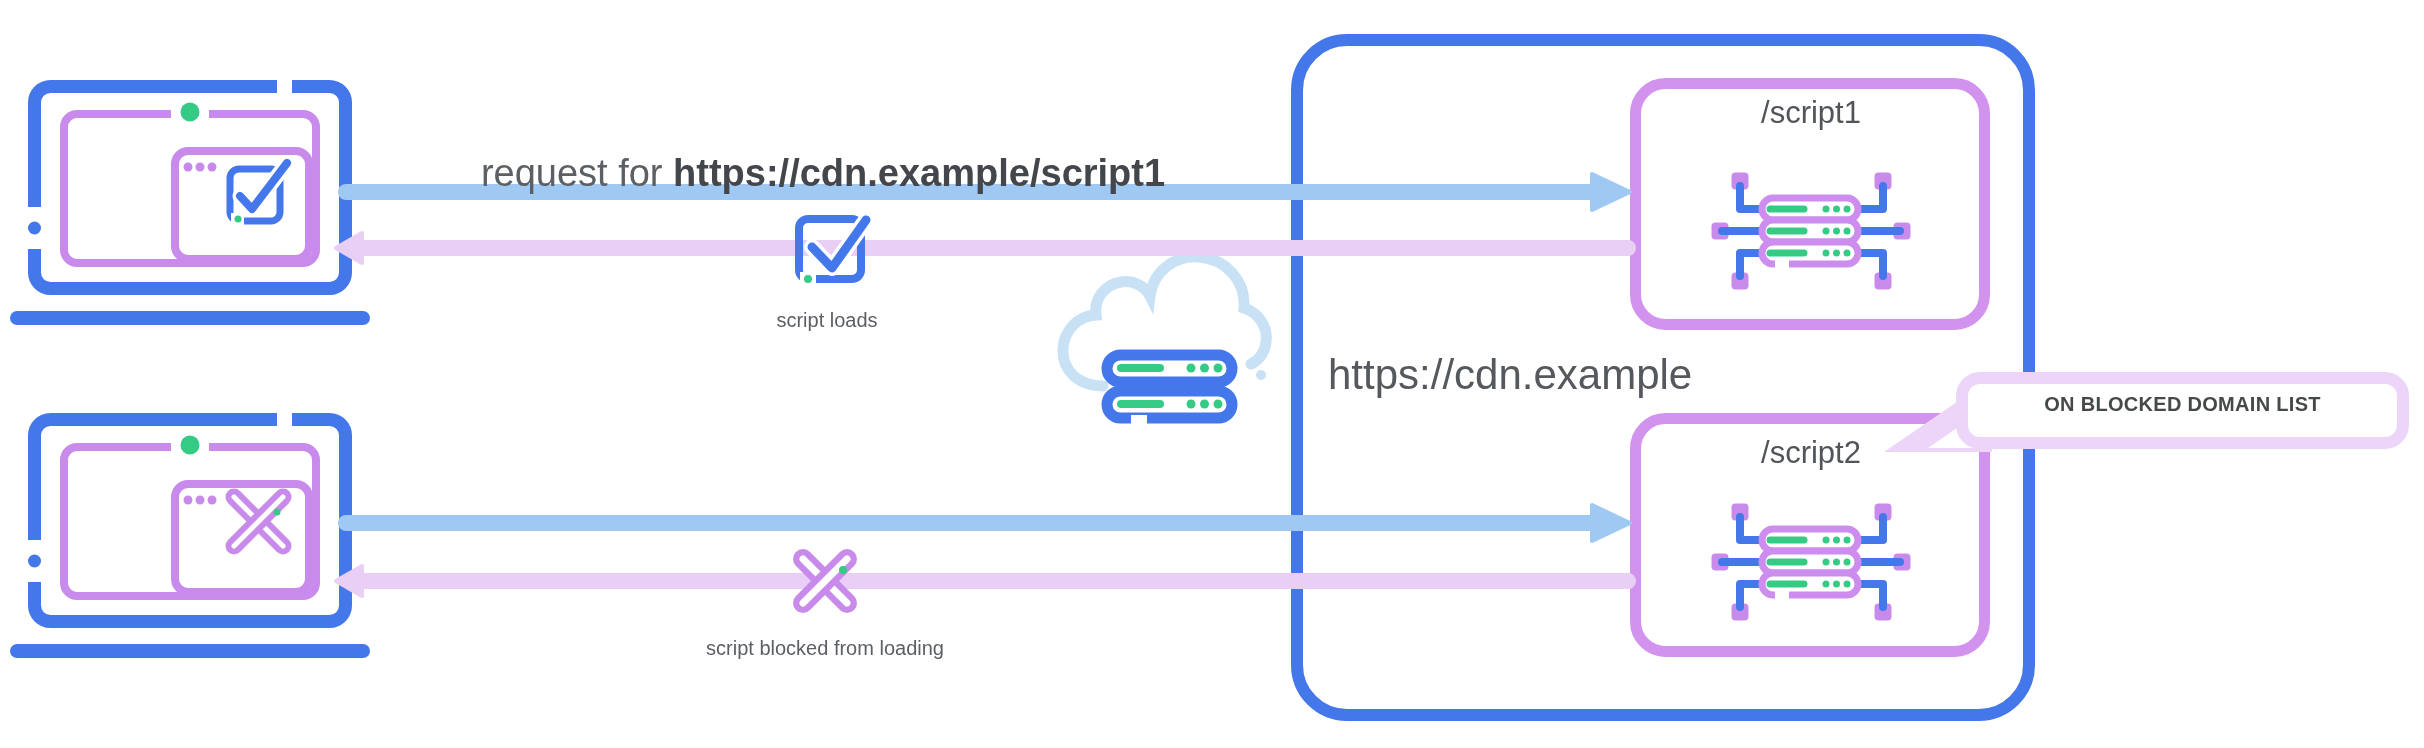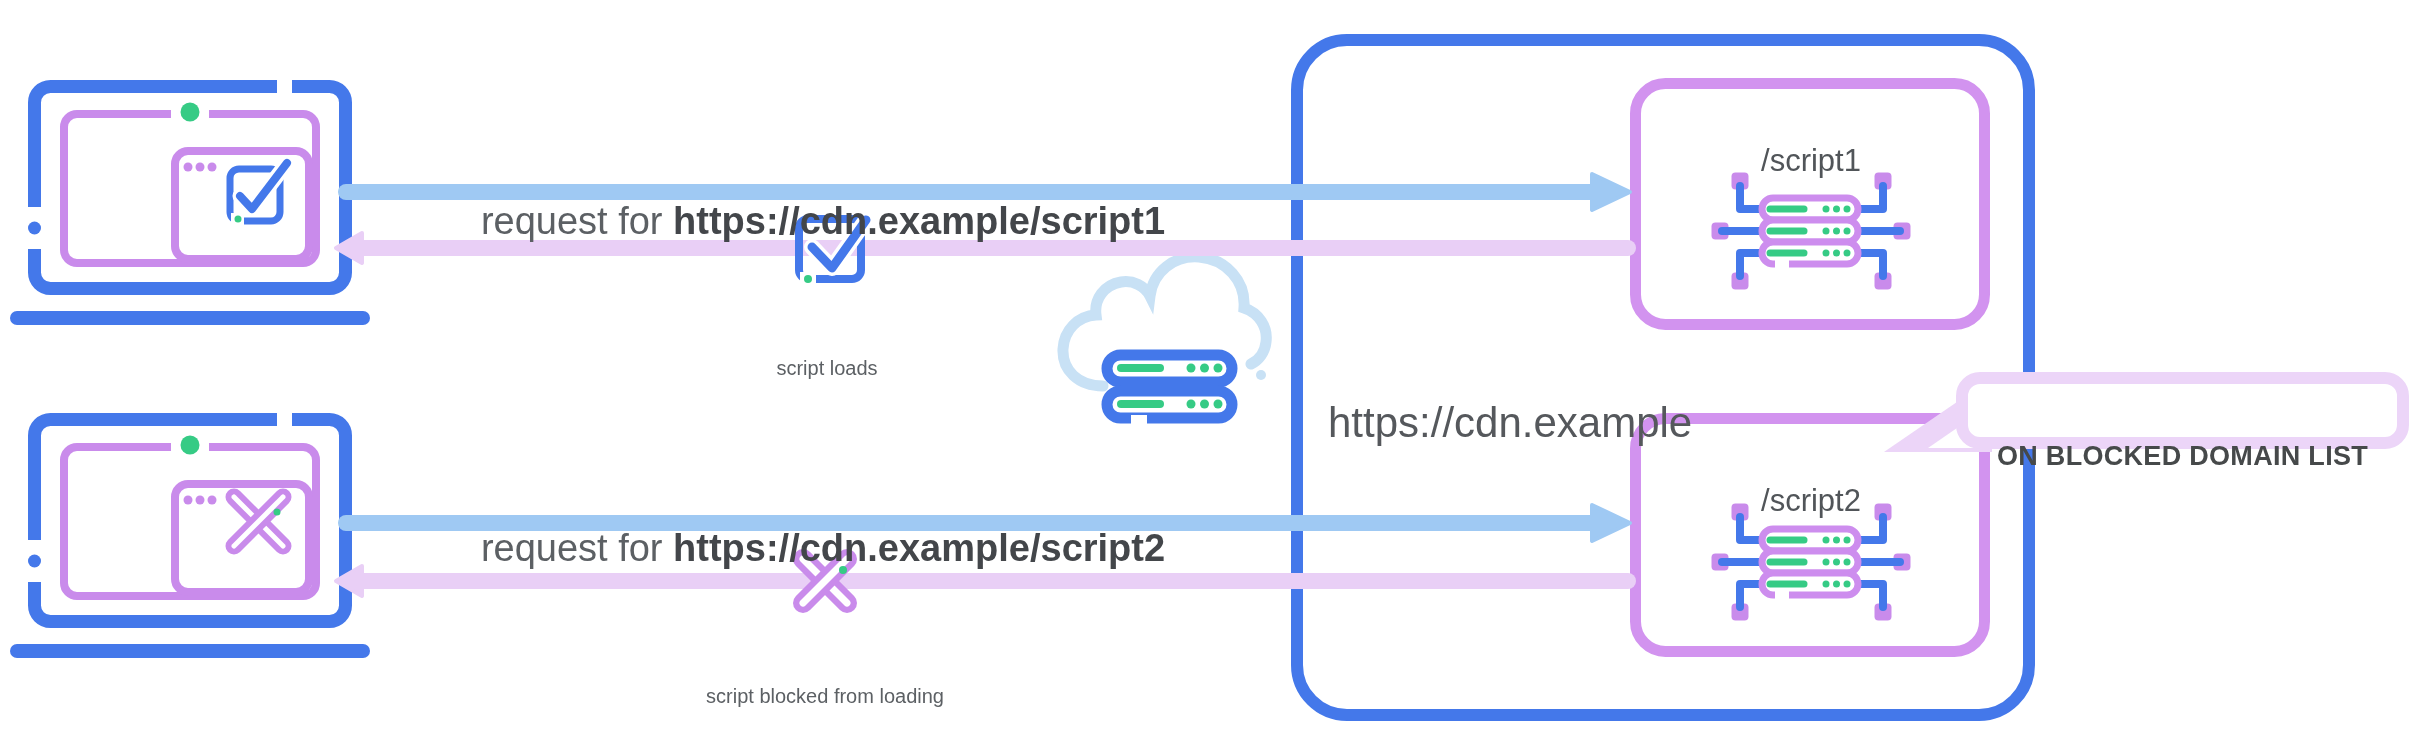--- a/index.html
+++ b/index.html
@@ -1,25 +1,25 @@
 <!DOCTYPE html>
 <html><head>
 <meta charset="utf-8">
 <style>
   html,body{margin:0;padding:0;background:#ffffff;}
   #canvas{position:relative;width:2424px;height:748px;background:#ffffff;overflow:hidden;
           font-family:"Liberation Sans",sans-serif;}
   svg{position:absolute;left:0;top:0;}
-  .lbl{position:absolute;white-space:nowrap;color:#5C6064;line-height:1.15;margin-top:48px;}
+  .lbl{position:absolute;white-space:nowrap;color:#5C6064;line-height:1.15;}
   .req{font-size:38px;width:1000px;text-align:center;}
   .req .url{font-weight:700;color:#43464A;}
   .result{font-size:20px;width:500px;text-align:center;}
   .cdnlbl{font-size:42px;color:#55585C;}
   .scriptlbl{font-size:31px;color:#515559;width:300px;text-align:center;}
-  .badge{font-size:27px;font-weight:700;color:#46494A;width:441px;text-align:center;letter-spacing:.3px;}
+  .badge{font-size:20px;font-weight:700;color:#46494A;width:441px;text-align:center;letter-spacing:.3px;}
 </style>
 </head>
 <body>
 
 <div id="canvas">
 
 <svg width="2424" height="748" viewBox="0 0 2424 748">
   <defs>
     <g id="chip">
 
@@ -181,21 +181,20 @@
     <path d="M 1884 452 L 1992 378 L 1992 452 Z" fill="#ECD5F8"></path>
     <path d="M 1928 448 L 1986 408 L 1986 448 Z" fill="#ffffff"></path>
     <rect x="1962" y="378" width="441" height="65" rx="18" fill="#ffffff" stroke="#ECD5F8" stroke-width="12"></rect>
   </g>
 </svg>
 
 <div class="lbl req" style="left:323px;top:152px;"><span>request for </span><span class="url">https://cdn.example/script1</span></div>
 
 <div class="lbl result" style="left:577px;top:309px;">script loads</div>
 
-<div class="lbl req" style="left:323px;top:479px;"><span>request for </span><span class="url">https://cdn.example/script2</span></div>
 
 <div class="lbl result" style="left:575px;top:637px;">script blocked from loading</div>
 
 <div class="lbl cdnlbl" style="left:1328px;top:351px;">https://cdn.example</div>
 
 <div class="lbl scriptlbl" style="left:1661px;top:95px;">/script1</div>
 
 <div class="lbl scriptlbl" style="left:1661px;top:435px;">/script2</div>
 
 <div class="lbl badge" style="left:1962px;top:393px;">ON BLOCKED DOMAIN LIST</div>

